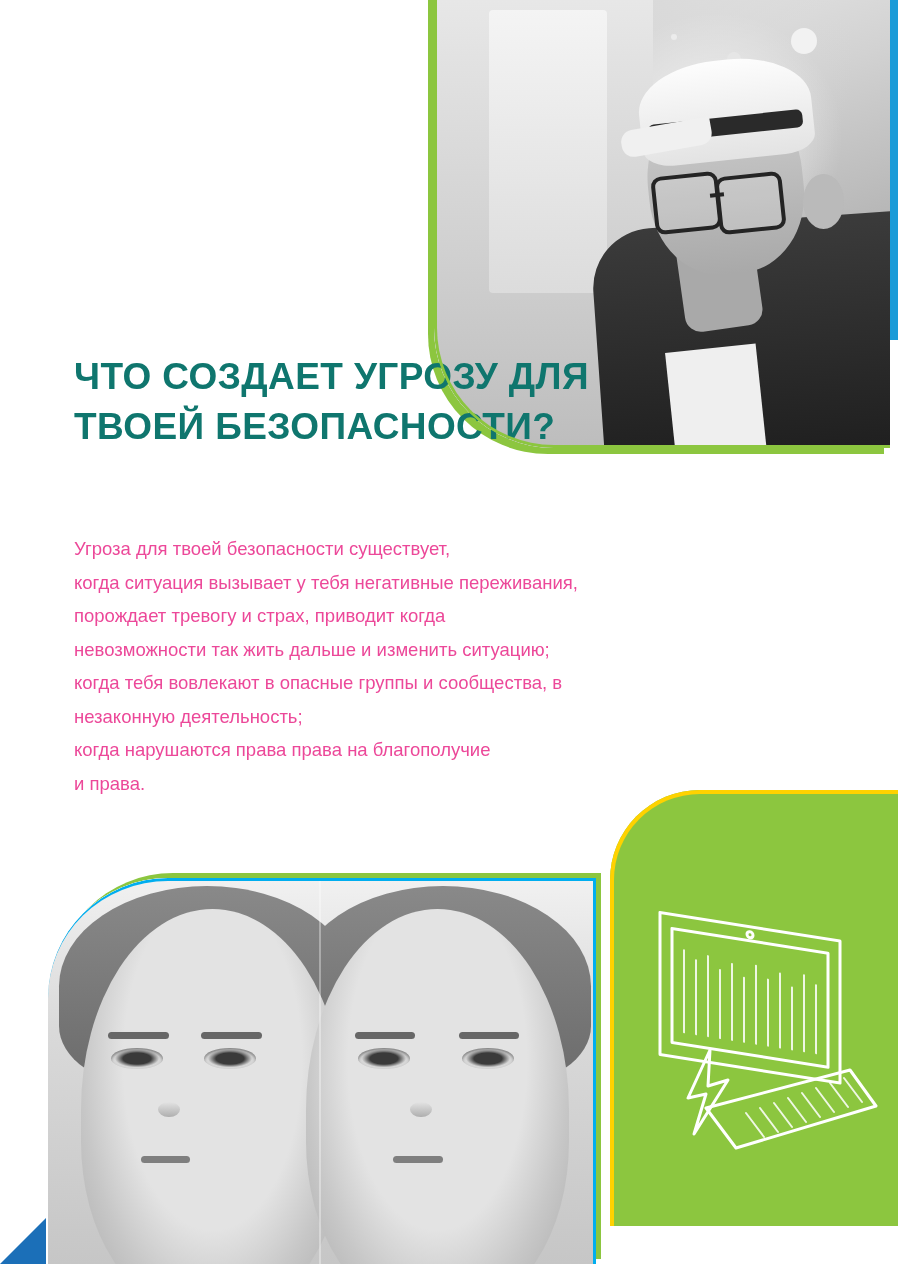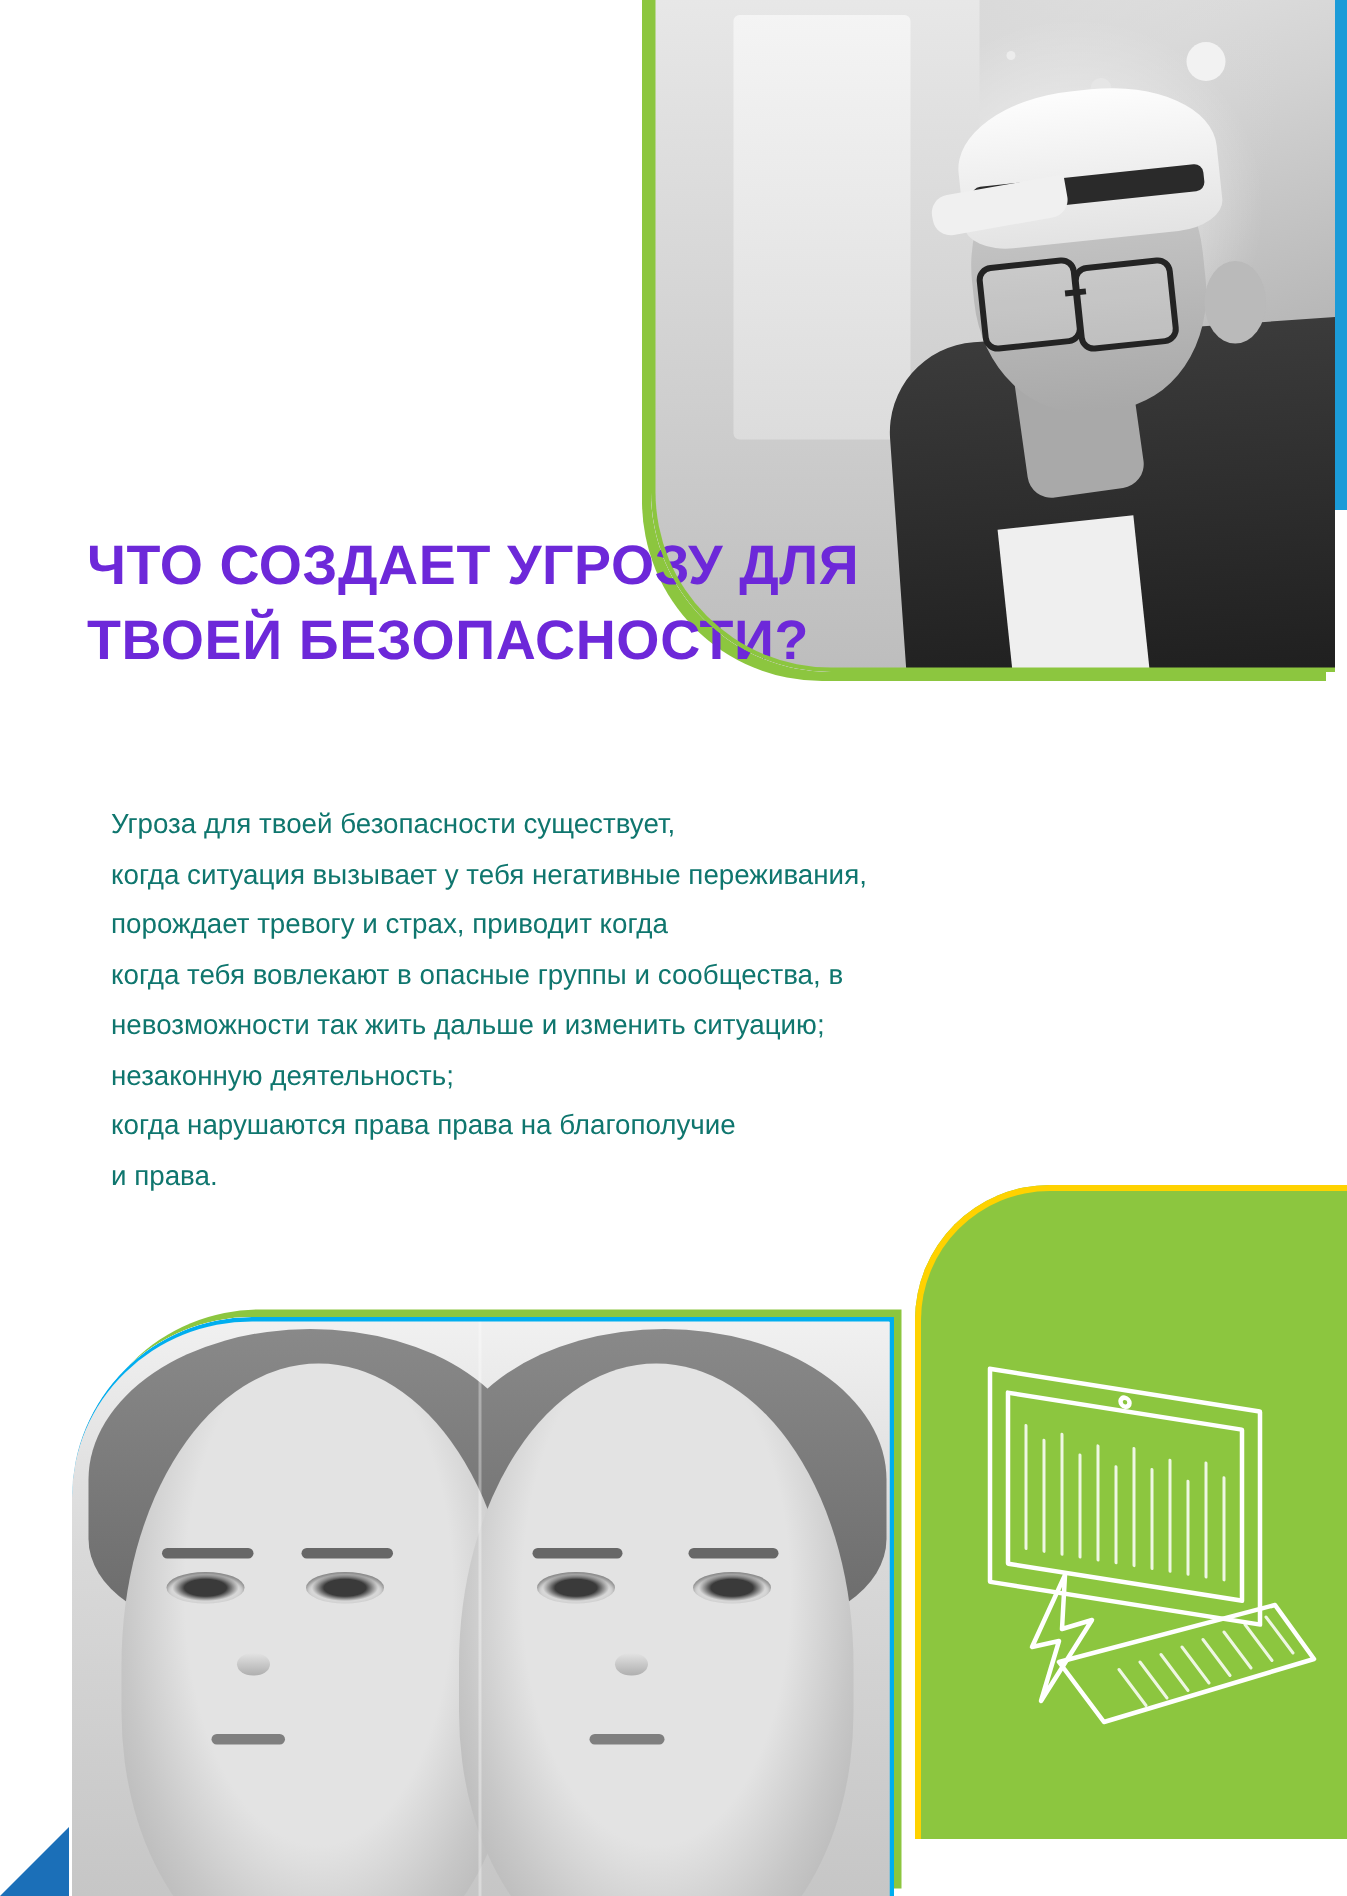--- a/index.html
+++ b/index.html
@@ -140,37 +140,37 @@
   .pt-glass-l { left: 48%; }
   .pt-glass-r { left: 62%; }
   .pt-glass-bridge {
     position: absolute; left: 60.5%; top: 44%; width: 3%; height: 4px;
     background: #242424; transform: rotate(-6deg);
   }
 
   
   .heading {
     position: absolute;
-    left: 58px;
+    left: 74px;
     top: 327px;
     width: 520px;
-    color: #6d28d9;
+    color: #0f766e;
     font-size: 37px;
     line-height: 1.36;
     font-weight: bold;
     letter-spacing: 0.4px;
   }
 
   
   .body-text {
     position: absolute;
     left: 74px;
     top: 532px;
     width: 700px;
-    color: #0f766e;
+    color: #ec4899;
     font-size: 18.5px;
     line-height: 33.5px;
   }
   .body-text p { margin: 0; }
 
   
   .photo-bottom {
     position: absolute;
     left: 48px;
     top: 878px;
@@ -306,22 +306,22 @@
     </div>
     <div class="frame-line"></div>
   </div>
 
   <h1 class="heading">ЧТО СОЗДАЕТ УГРОЗУ ДЛЯ ТВОЕЙ БЕЗОПАСНОСТИ?</h1>
 
   <div class="body-text">
     <p>Угроза для твоей безопасности существует,</p>
     <p>когда ситуация вызывает у тебя негативные переживания,</p>
     <p>порождает тревогу и страх, приводит когда</p>
+    <p>невозможности так жить дальше и изменить ситуацию;</p>
     <p>когда тебя вовлекают в опасные группы и сообщества, в</p>
-    <p>невозможности так жить дальше и изменить ситуацию;</p>
     <p>незаконную деятельность;</p>
     <p>когда нарушаются права права на благополучие</p>
     <p>и права.</p>
   </div>
 
   <div class="photo-bottom">
     <div class="img">
       <div class="g-hair left"></div>
       <div class="g-hair right"></div>
       <div class="g-face left"></div>

